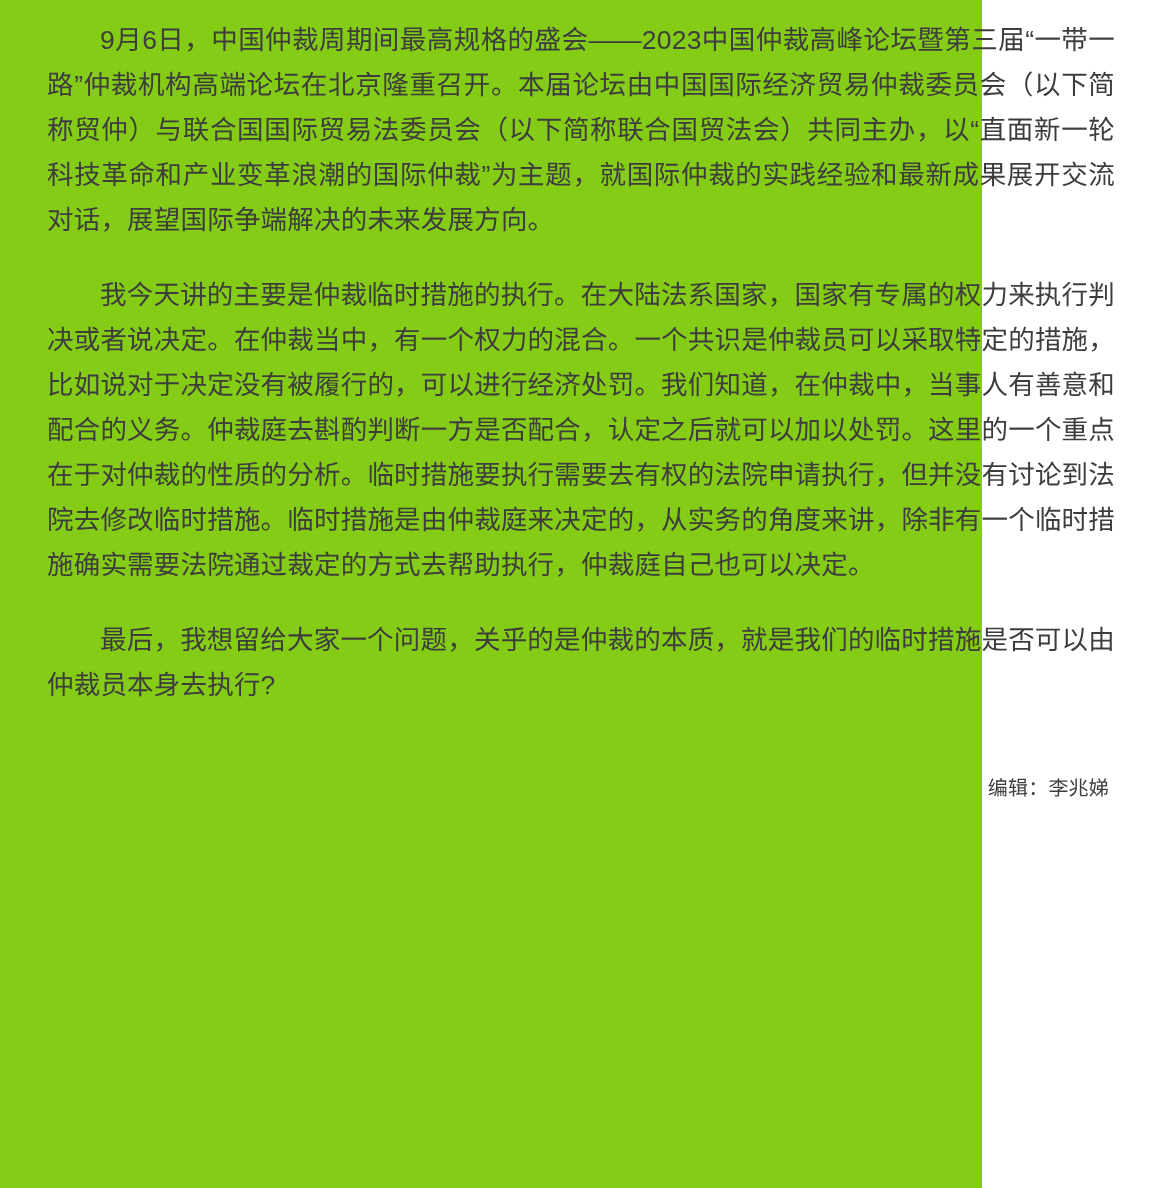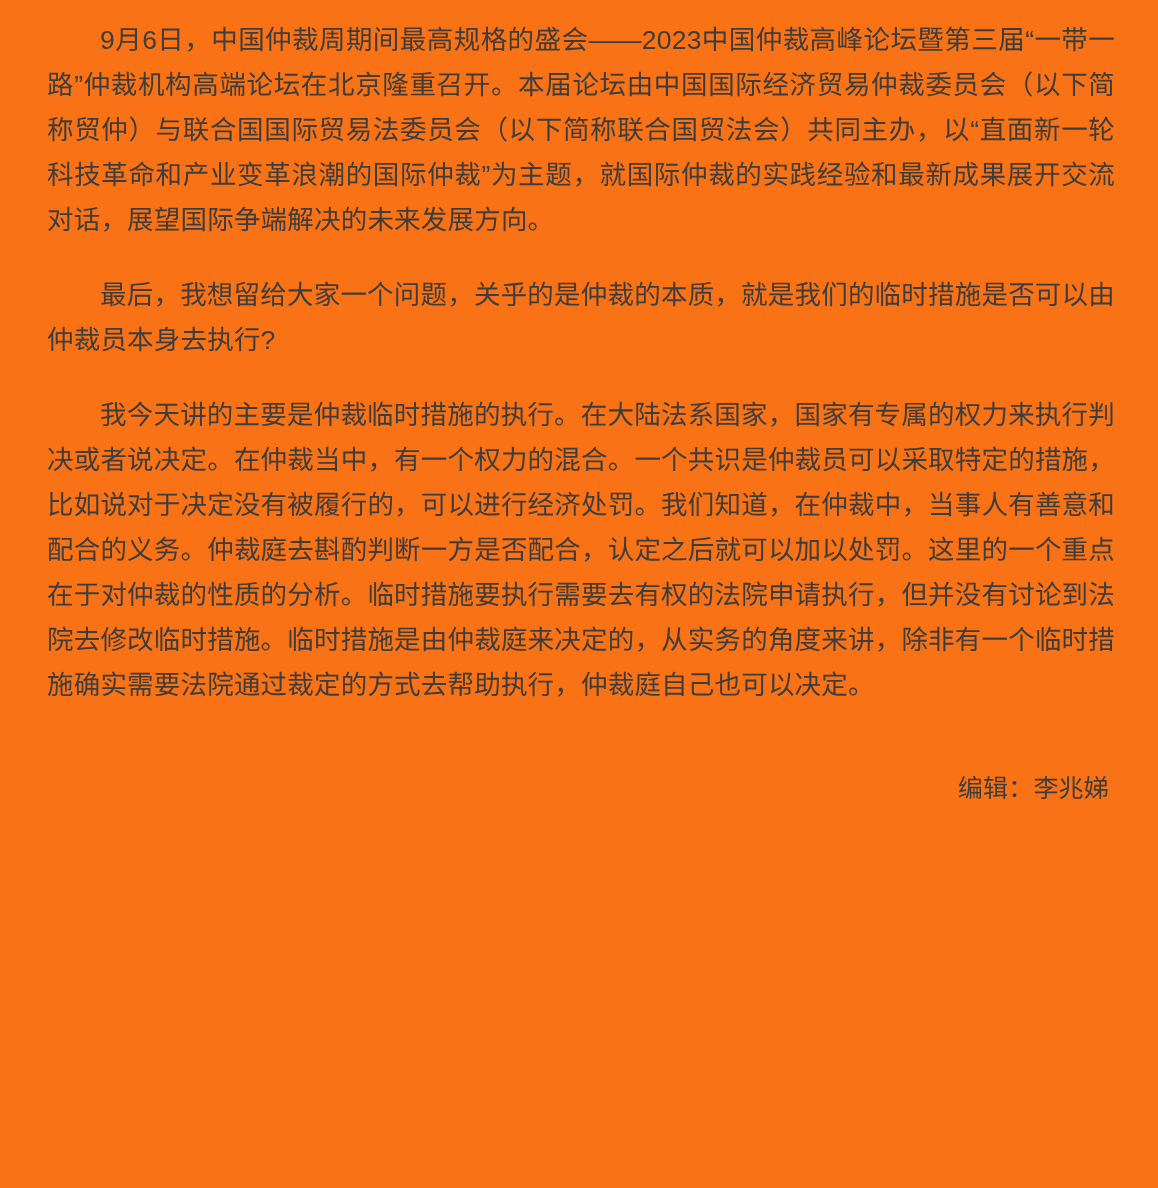--- a/index.html
+++ b/index.html
@@ -10,24 +10,24 @@
   }
   body {
     width: 1158px;
     min-height: 1188px;
     font-family: "Liberation Sans", "DejaVu Sans", sans-serif;
     color: #3d3d3d;
     -webkit-font-smoothing: antialiased;
   }
   .page {
     box-sizing: border-box;
-    width: 1158px;
+    width: 982px;
     min-height: 1188px;
     padding: 18px 43px 0 47px;
-    background: #f97316;
+    background: #84cc16;
     position: relative;
   }
   .article-body {
     width: 1068px;
   }
   .para {
     margin: 0 0 30px 0;
     font-size: 26.5px;
     line-height: 45px;
     text-align: justify;
@@ -40,39 +40,39 @@
   .para:last-of-type {
     margin-bottom: 0;
   }
   .signature-block {
     margin-top: 58px;
     text-align: right;
     padding-right: 6px;
   }
   .signature {
     display: inline-block;
-    font-size: 25px;
+    font-size: 20px;
     line-height: 45px;
     color: #3d3d3d;
     letter-spacing: 0.2px;
     text-align: right;
   }
 </style>
 </head>
 <body>
 
 <div class="page">
   <div class="article-body">
 
     <p class="para">9月6日，中国仲裁周期间最高规格的盛会——2023中国仲裁高峰论坛暨第三届“一带一路”仲裁机构高端论坛在北京隆重召开。本届论坛由中国国际经济贸易仲裁委员会（以下简称贸仲）与联合国国际贸易法委员会（以下简称联合国贸法会）共同主办，以“直面新一轮科技革命和产业变革浪潮的国际仲裁”为主题，就国际仲裁的实践经验和最新成果展开交流对话，展望国际争端解决的未来发展方向。</p>
 
 
 
+    <p class="para">我今天讲的主要是仲裁临时措施的执行。在大陆法系国家，国家有专属的权力来执行判决或者说决定。在仲裁当中，有一个权力的混合。一个共识是仲裁员可以采取特定的措施，比如说对于决定没有被履行的，可以进行经济处罚。我们知道，在仲裁中，当事人有善意和配合的义务。仲裁庭去斟酌判断一方是否配合，认定之后就可以加以处罚。这里的一个重点在于对仲裁的性质的分析。临时措施要执行需要去有权的法院申请执行，但并没有讨论到法院去修改临时措施。临时措施是由仲裁庭来决定的，从实务的角度来讲，除非有一个临时措施确实需要法院通过裁定的方式去帮助执行，仲裁庭自己也可以决定。</p>
+
     <p class="para">最后，我想留给大家一个问题，关乎的是仲裁的本质，就是我们的临时措施是否可以由仲裁员本身去执行?</p>
-
-    <p class="para">我今天讲的主要是仲裁临时措施的执行。在大陆法系国家，国家有专属的权力来执行判决或者说决定。在仲裁当中，有一个权力的混合。一个共识是仲裁员可以采取特定的措施，比如说对于决定没有被履行的，可以进行经济处罚。我们知道，在仲裁中，当事人有善意和配合的义务。仲裁庭去斟酌判断一方是否配合，认定之后就可以加以处罚。这里的一个重点在于对仲裁的性质的分析。临时措施要执行需要去有权的法院申请执行，但并没有讨论到法院去修改临时措施。临时措施是由仲裁庭来决定的，从实务的角度来讲，除非有一个临时措施确实需要法院通过裁定的方式去帮助执行，仲裁庭自己也可以决定。</p>
 
     <div class="signature-block">
       <span class="signature">编辑：李兆娣</span>
     </div>
 
   </div>
 </div>
 
 </body></html>

